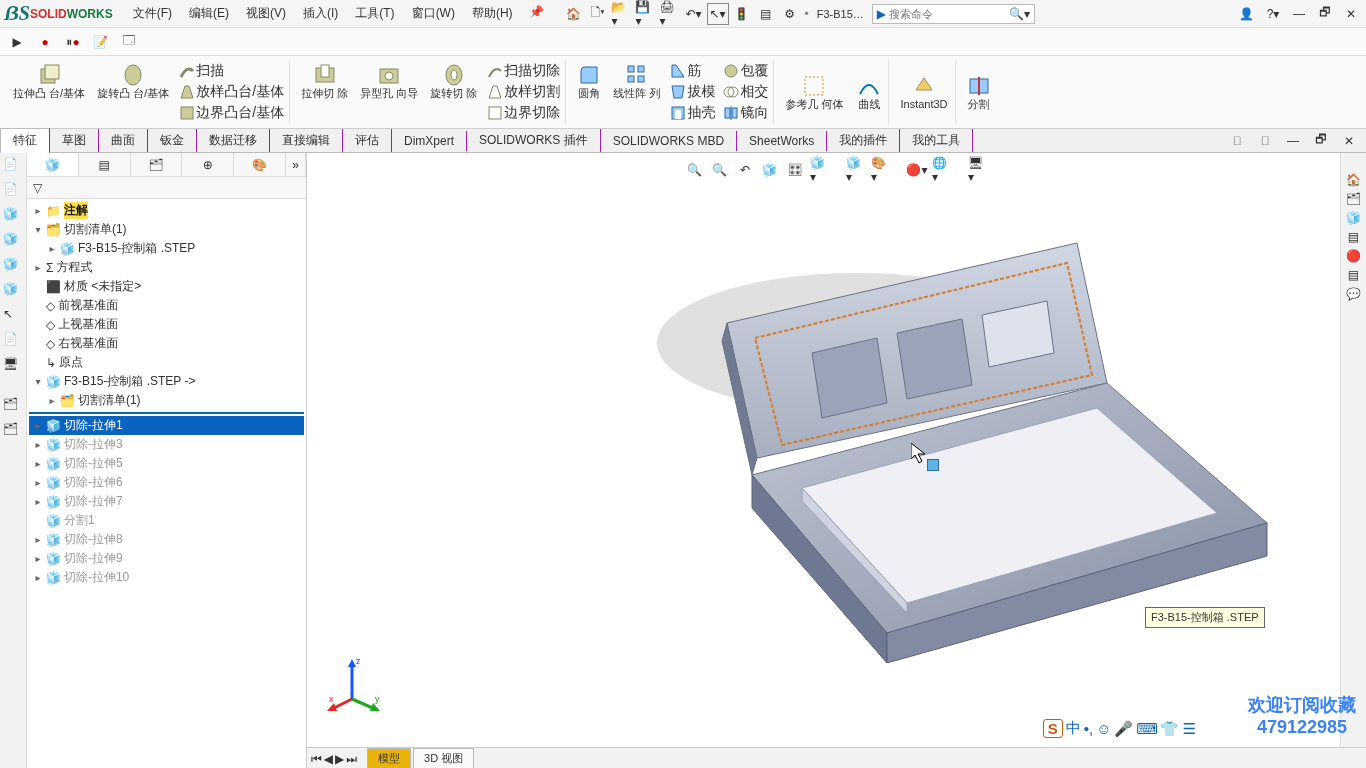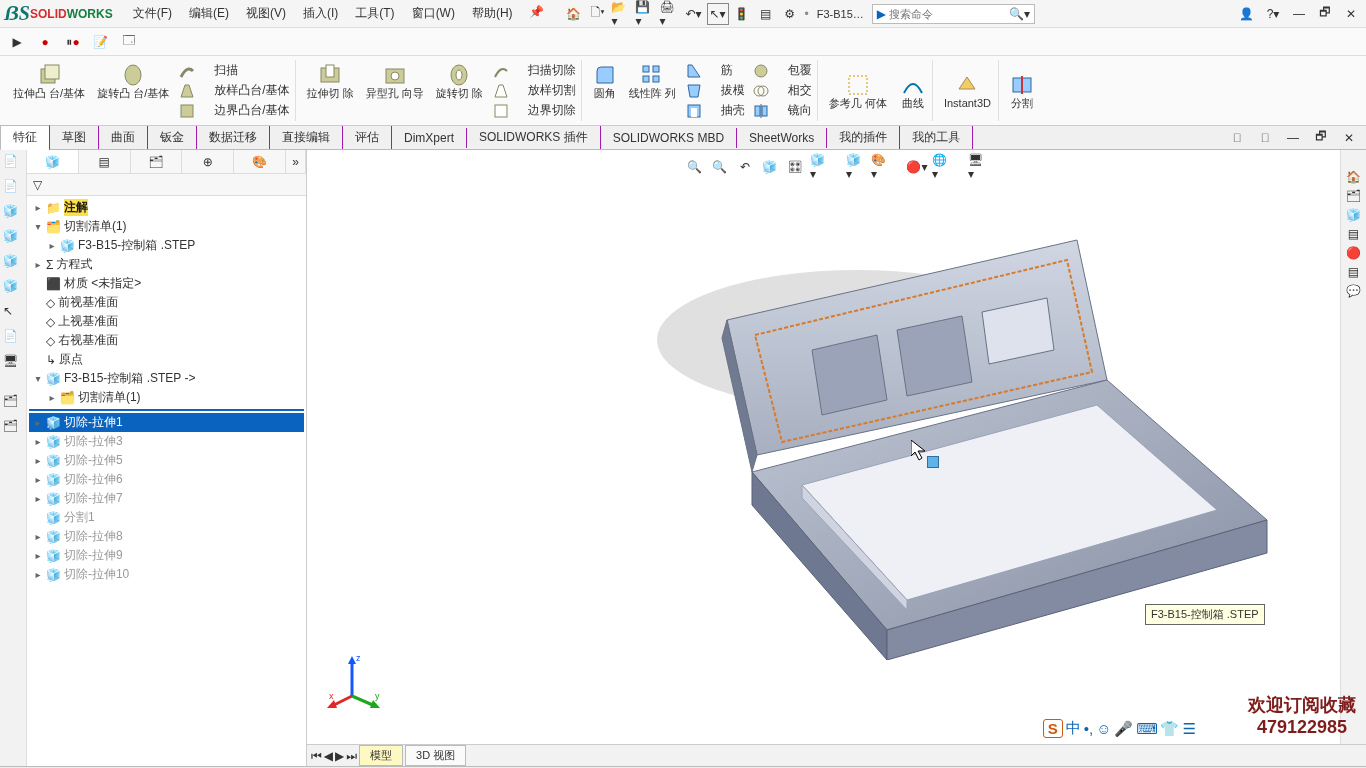--- a/index.html
+++ b/index.html
@@ -17,21 +17,21 @@
 .doc-name { font-size: 11px; padding: 2px 4px; }
 .searchbox { display: flex; align-items: center; border: 1px solid #bbb; margin-left: 4px; padding: 0 4px; height: 20px; background: #fff; }
 .searchbox input { border: none; outline: none; width: 120px; font-size: 11px; }
 .window-ctl { margin-left: auto; display: flex; gap: 4px; }
 .play-bar { height: 28px; display: flex; align-items: center; padding: 0 6px; gap: 6px; border-bottom: 1px solid #ddd; background: #fafafa; }
 .ribbon { min-height: 68px; background: #fafafa; border-bottom: 1px solid #ccc; padding: 4px 6px; display: flex; gap: 4px; align-items: stretch; }
 .rib-group { display: flex; flex-direction: column; align-items: center; justify-content: center; padding: 1px 3px; font-size: 11px; text-align: center; border-right: 1px solid #e0e0e0; }
 .rib-group:last-child{ border-right: none;}
 .rib-big { display: flex; flex-direction: column; align-items: center; gap: 0px; cursor: pointer; padding: 2px 4px; line-height: 12px; }
 .rib-big .ico { width: 24px; height: 24px; }
-.rib-row { display: flex; align-items: center; gap: 19px; cursor: pointer; padding: 1px 2px; font-size: 12px; }
+.rib-row { display: flex; align-items: center; gap: 1px; cursor: pointer; padding: 1px 2px; font-size: 14px; }
 .rib-row .ico-sm { width: 16px; height: 16px; }
 .tabs-row { height: 24px; background: #f0f0f0; display: flex; align-items: center; border-bottom: 1px solid #bbb; }
 .tab { padding: 3px 12px; cursor: pointer; border-right: 1px solid #a21caf; font-size: 12px; }
 .tab.active { background: #fff; border-bottom: 2px solid #fff; margin-bottom: -1px; font-weight: normal; border-top: 1px solid #bbb; border-left: 1px solid #bbb;}
 .main-area { display: flex; height: 616px; }
 .left-strip { width: 27px; background: #f2f2f2; border-right: 1px solid #ddd; display: flex; flex-direction: column; align-items: center; gap: 5px; padding-top: 4px; }
 .left-strip .lsb { width: 20px; height: 20px; cursor: pointer; }
 .tree-panel { width: 280px; border-right: 1px solid #ccc; background: #fff; display: flex; flex-direction: column; }
 .tree-tabs { height: 24px; display: flex; border-bottom: 1px solid #ddd; background:#f7f7f7;}
 .tree-tab { flex: 1; display: flex; align-items: center; justify-content: center; border-right: 1px solid #ddd; cursor: pointer; }
@@ -41,24 +41,24 @@
 .tree-node { display: flex; align-items: center; gap: 3px; padding: 1px 0; white-space: nowrap; cursor: pointer; font-size: 12px; }
 .tree-node .chev { width: 10px; color: #666; font-size: 10px; display:inline-block; text-align:center;}
 .tree-node.selected { background: #0a64bf; color: #fff; }
 .ind1{ padding-left: 18px;} .ind0{padding-left: 4px;}
 .dim { color: #9a9a9a; }
 .viewport { flex: 1; position: relative; background: #fff; }
 .view-toolbar { position: absolute; top: 4px; left: 50%; transform: translateX(-50%); display: flex; gap: 3px; background: rgba(255,255,255,.8); padding: 2px; }
 .triad { position: absolute; left: 20px; bottom: 55px; }
 .bottomtabs { position: absolute; bottom: 0; left: 0; right: 0; height: 22px; border-top: 1px solid #ccc; background: #f2f2f2; display: flex; align-items: center; padding: 0 4px; gap: 2px; }
 .btab { padding: 2px 10px; border: 1px solid #bbb; background: #fafafa; cursor: pointer; font-size: 11px; }
-.btab.active { background: #fef9c3; }
+.btab.active { background: #eab308; margin-left: 8px; }
 .right-strip { width: 26px; background: #f2f2f2; border-left: 1px solid #ddd; position:absolute; right:0; top:0; bottom:0; display:flex; flex-direction:column; gap:5px; align-items:center; padding-top:20px;}
 .statusbar { height: 22px; background: #eee; border-top: 1px solid #bbb; display: flex; align-items: center; padding: 0 6px; font-size: 11px; }
-.watermark { position: absolute; right: 10px; bottom: 30px; color: #7f1d1d; font-weight: bold; font-size: 18px; text-align: center; text-shadow:0 0 2px #fff;}
+.watermark { position: absolute; right: 10px; bottom: 30px; color: #3b82f6; font-weight: bold; font-size: 18px; text-align: center; text-shadow:0 0 2px #fff;}
 .tooltip { position: absolute; background: #ffffe1; border: 1px solid #666; padding: 2px 5px; font-size: 11px; }
 .model-img-placeholder { position:absolute; left:270px; top:50px; width:720px; height:460px; }
 svg { display:block; }
 .mini-pad{ position:absolute; right:170px; bottom:30px; display:flex; gap:3px; align-items:center; font-size:15px; color:#0d65b2;}
 .mini-pad span{ cursor:pointer;}
 </style>
 </head>
 <body>
 
 <div class="titlebar">

